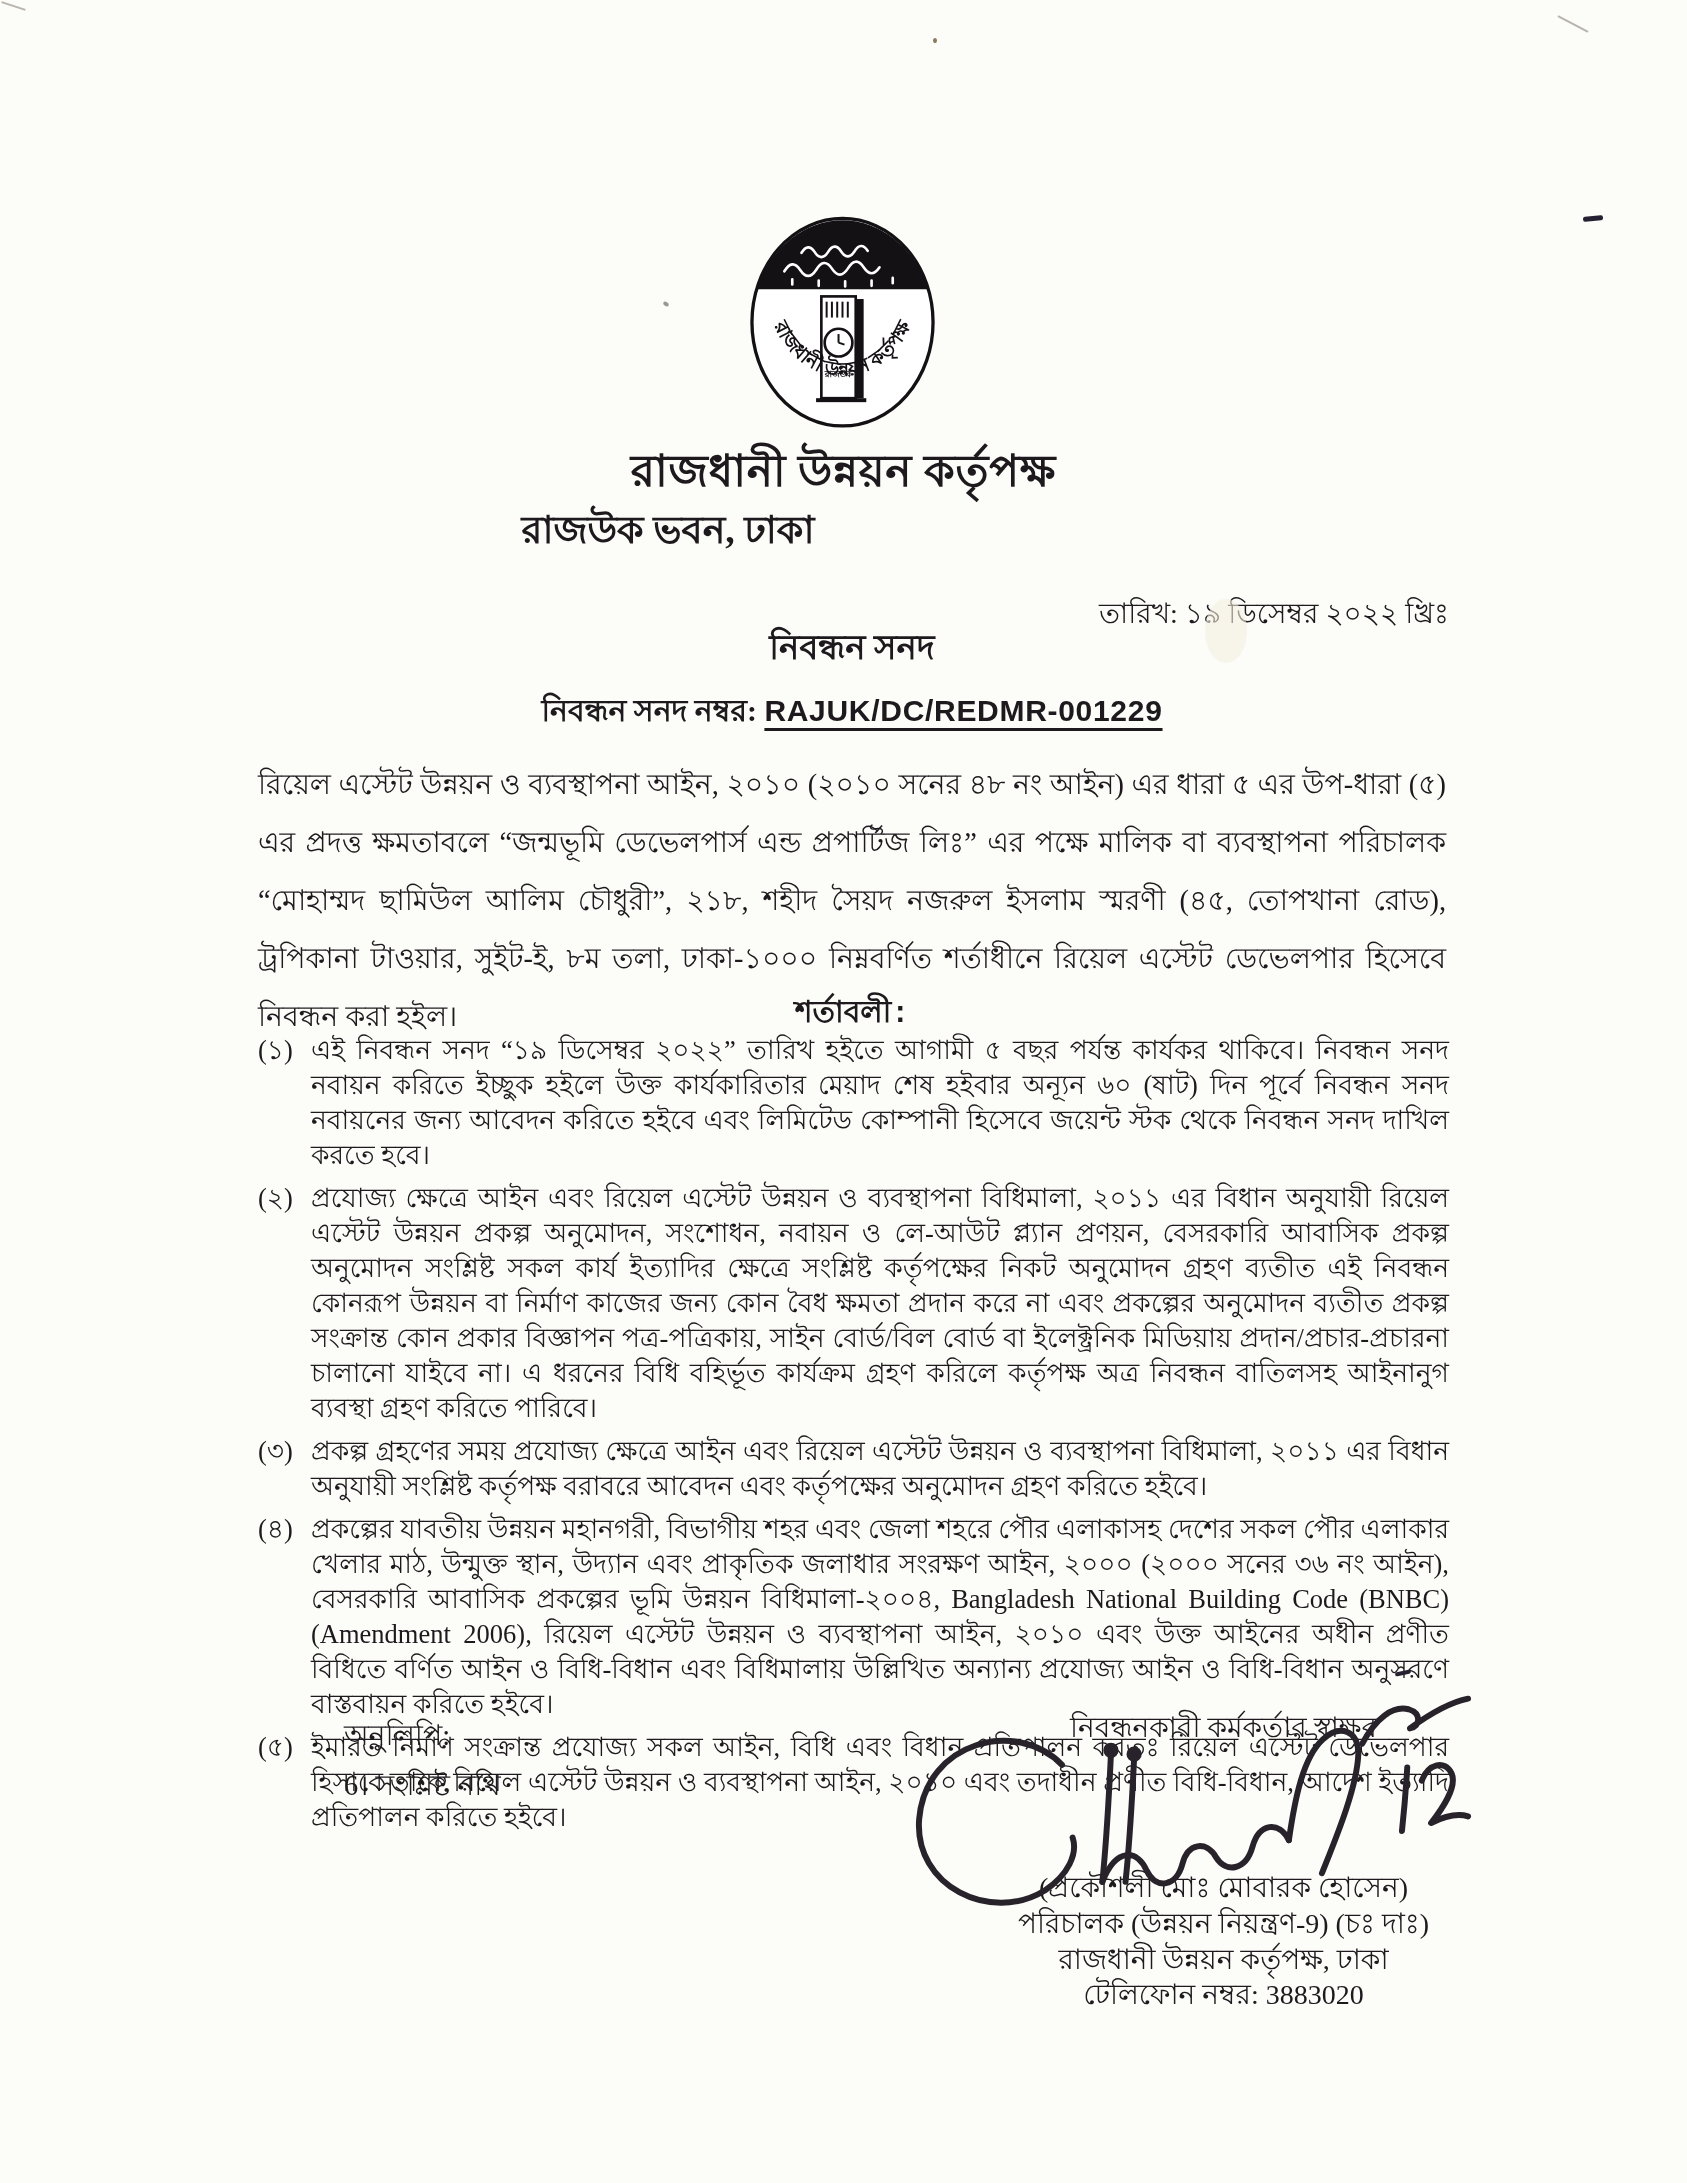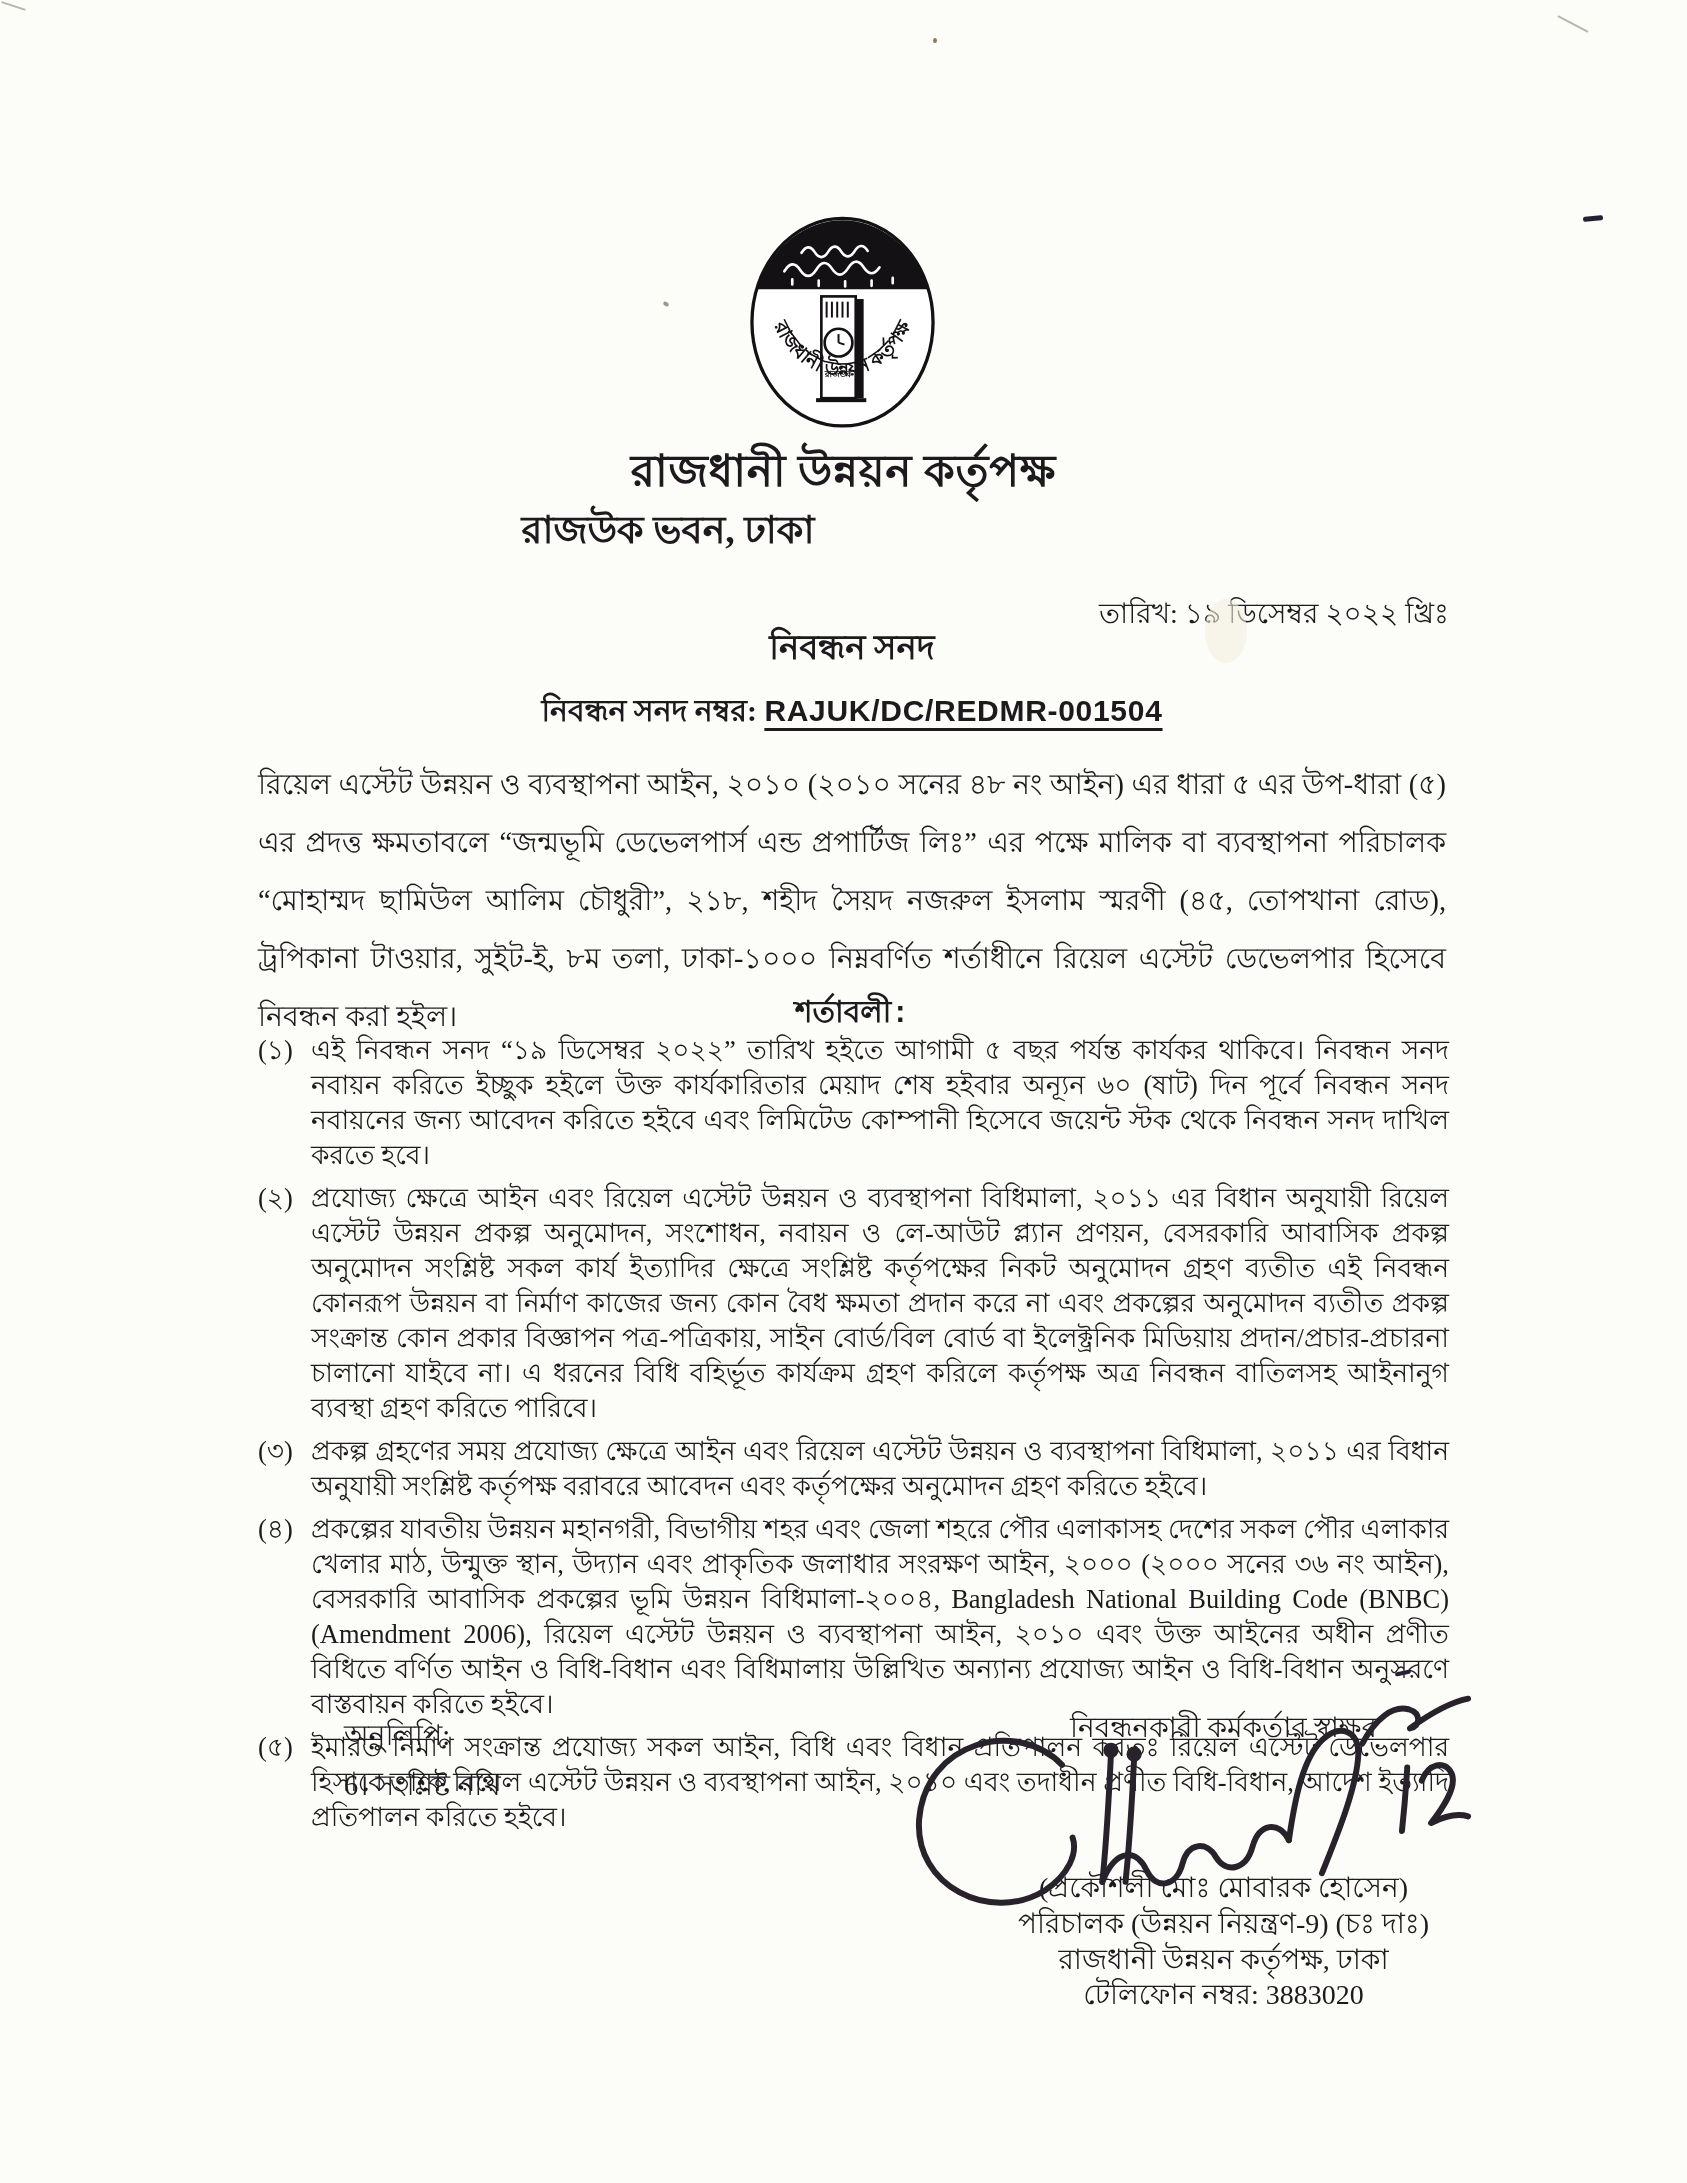--- a/index.html
+++ b/index.html
@@ -89,21 +89,21 @@
 </div>
 
 <div class="abs org-name center">রাজধানী উন্নয়ন কর্তৃপক্ষ</div>
 <div class="abs org-loc center">রাজউক ভবন, ঢাকা</div>
 
 <div class="abs date-line">তারিখ: ১৯ ডিসেম্বর ২০২২ খ্রিঃ</div>
 
 <div class="abs doc-title center">নিবন্ধন সনদ</div>
 
 <div class="abs cert-line center">
-  <span>নিবন্ধন সনদ নম্বর: </span><span class="cert-no">RAJUK/DC/REDMR-001504</span>
+  <span>নিবন্ধন সনদ নম্বর: </span><span class="cert-no">RAJUK/DC/REDMR-001229</span>
 </div>
 
 <div class="abs intro">রিয়েল এস্টেট উন্নয়ন ও ব্যবস্থাপনা আইন, ২০১০ (২০১০ সনের ৪৮ নং আইন) এর ধারা ৫ এর উপ-ধারা (৫) এর প্রদত্ত ক্ষমতাবলে “জন্মভূমি ডেভেলপার্স এন্ড প্রপার্টিজ লিঃ” এর পক্ষে মালিক বা ব্যবস্থাপনা পরিচালক “মোহাম্মদ ছামিউল আলিম চৌধুরী”, ২১৮, শহীদ সৈয়দ নজরুল ইসলাম স্মরণী (৪৫, তোপখানা রোড), ট্রপিকানা টাওয়ার, সুইট-ই, ৮ম তলা, ঢাকা-১০০০ নিম্নবর্ণিত শর্তাধীনে রিয়েল এস্টেট ডেভেলপার হিসেবে নিবন্ধন করা হইল।</div>
 
 <div class="abs cond-head center">শর্তাবলী:</div>
 
 <div class="abs conditions">
   <div class="cond-item">
     <div class="cond-no">(১)</div>
     <div class="cond-text">এই নিবন্ধন সনদ “১৯ ডিসেম্বর ২০২২” তারিখ হইতে আগামী ৫ বছর পর্যন্ত কার্যকর থাকিবে। নিবন্ধন সনদ নবায়ন করিতে ইচ্ছুক হইলে উক্ত কার্যকারিতার মেয়াদ শেষ হইবার অন্যূন ৬০ (ষাট) দিন পূর্বে নিবন্ধন সনদ নবায়নের জন্য আবেদন করিতে হইবে এবং লিমিটেড কোম্পানী হিসেবে জয়েন্ট স্টক থেকে নিবন্ধন সনদ দাখিল করতে হবে।</div>

